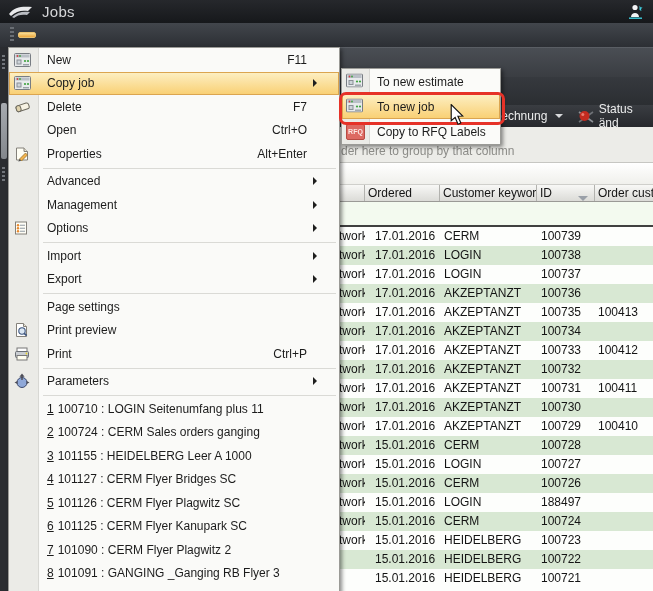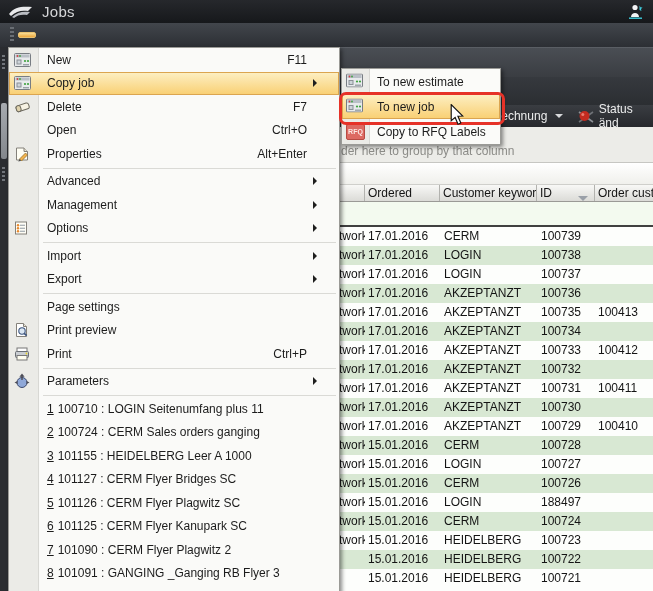--- a/index.html
+++ b/index.html
@@ -51,21 +51,21 @@
   .ghead .h.id-h { display:flex; align-items:flex-end; justify-content:space-between;
     padding-right:6px; overflow:visible; }
   .sort-arrow { width:0; height:0; border-left:5px solid transparent; border-right:5px solid transparent;
     border-top:5px solid #9aa0a8; }
   .gfilter { height:25px; background:#f3faef; border-bottom:2px solid #404040; }
   .trow { display:grid; grid-template-columns:27px 75px 97px 58px 1fr; height:19px; line-height:19px; }
   .zebra .trow.even { background:#fdfefc; }
   .zebra .trow.odd  { background:#d8e8d3; }
   .trow .c { white-space:nowrap; overflow:hidden; }
   .trow .c0 { padding-left:1px; }
-  .trow .c1 { padding-left:3px; }
+  .trow .c1 { padding-left:10px; }
   .trow .c2 { padding-left:4px; }
   .trow .c3 { padding-left:4px; }
   .trow .c4 { padding-left:3px; }
   
   .leftstrip { position:absolute; left:0; top:47px; bottom:0; width:8px; background:#2a2c30; }
   .leftstrip .sb { position:absolute; left:1px; top:56px; width:6px; height:56px; border-radius:2px;
     background:linear-gradient(180deg,#a7abb0,#83878c); }
   .leftstrip .grip1, .leftstrip .grip2 { position:absolute; left:2px; width:3px; height:16px;
     background:repeating-linear-gradient(180deg,#70747a 0 2px,transparent 2px 4px); }
   .leftstrip .grip1 { top:8px; } .leftstrip .grip2 { top:120px; }

